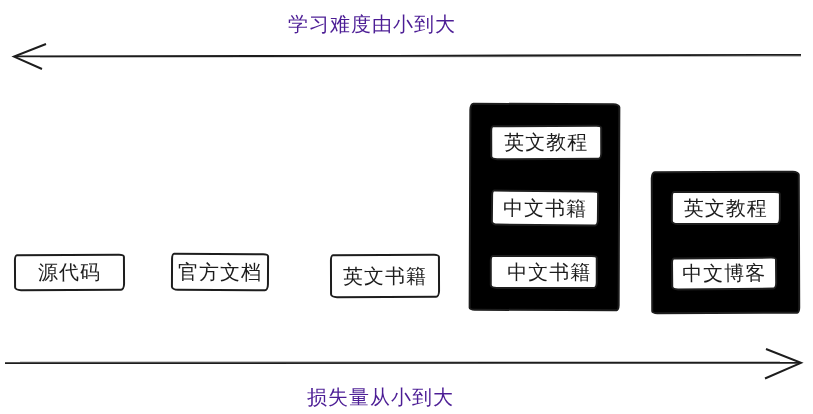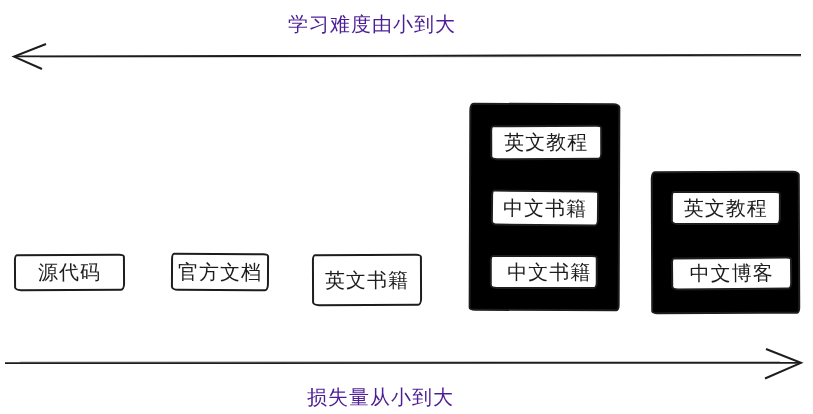--- a/index.html
+++ b/index.html
@@ -44,30 +44,30 @@
   .group-box {
     position: absolute;
     box-sizing: border-box;
     border: 2px solid #1d1d1d;
     border-radius: 4px 7px 3px 6px / 7px 4px 6px 3px;
     background: #000000;
   }
   
   .b-src      { left: 14px;  top: 254px; width: 111px; height: 37px; transform: rotate(-0.3deg); }
   .b-doc      { left: 171px; top: 253px; width: 98px; height: 38px; transform: rotate(0.25deg); }
-  .b-engbook  { left: 312px; top: 254px; width: 110px; height: 52px; transform: rotate(-0.2deg); font-family: Liberation Serif, serif; }
+  .b-engbook  { left: 330px; top: 254px; width: 110px; height: 44px; transform: rotate(-0.2deg); font-family: Liberation Serif, serif; }
   
   .g-a        { left: 469px; top: 103px; width: 151px; height: 208px; transform: rotate(0.2deg); }
   .g-a .i1    { left: 19px;  top: 20px;  width: 112px; height: 35px; transform: rotate(-0.4deg); }
   .g-a .i2    { left: 20px;  top: 85px;  width: 108px; height: 36px; transform: rotate(0.3deg); }
   .g-a .i3    { left: 19px;  top: 150px; width: 108px; height: 34px; transform: rotate(-0.25deg); padding-left: 11px; }
   
   .g-b        { left: 651px; top: 171px; width: 149px; height: 143px; transform: rotate(-0.2deg); }
   .g-b .i1    { left: 18px;  top: 18px;  width: 110px; height: 34px; transform: rotate(0.3deg); }
-  .g-b .i2    { left: 18px;  top: 84px;  width: 121px; height: 33px; transform: rotate(-0.3deg); }
+  .g-b .i2    { left: 18px;  top: 84px;  width: 106px; height: 33px; transform: rotate(-0.3deg); }
 </style>
 </head>
 <body>
 
 <div class="canvas">
 
   <svg class="arrow-layer" viewBox="0 0 813 414" xmlns="http://www.w3.org/2000/svg">
     <g stroke="#1d1d1d" stroke-width="1.8" fill="none">
       <path d="M801 54.8 C 560 55.4, 260 56.2, 15 56.4"></path>
       <path d="M801 56.2 C 600 56.6, 300 56.9, 40 56.8" stroke-opacity="0.35" stroke-width="1.2"></path>

